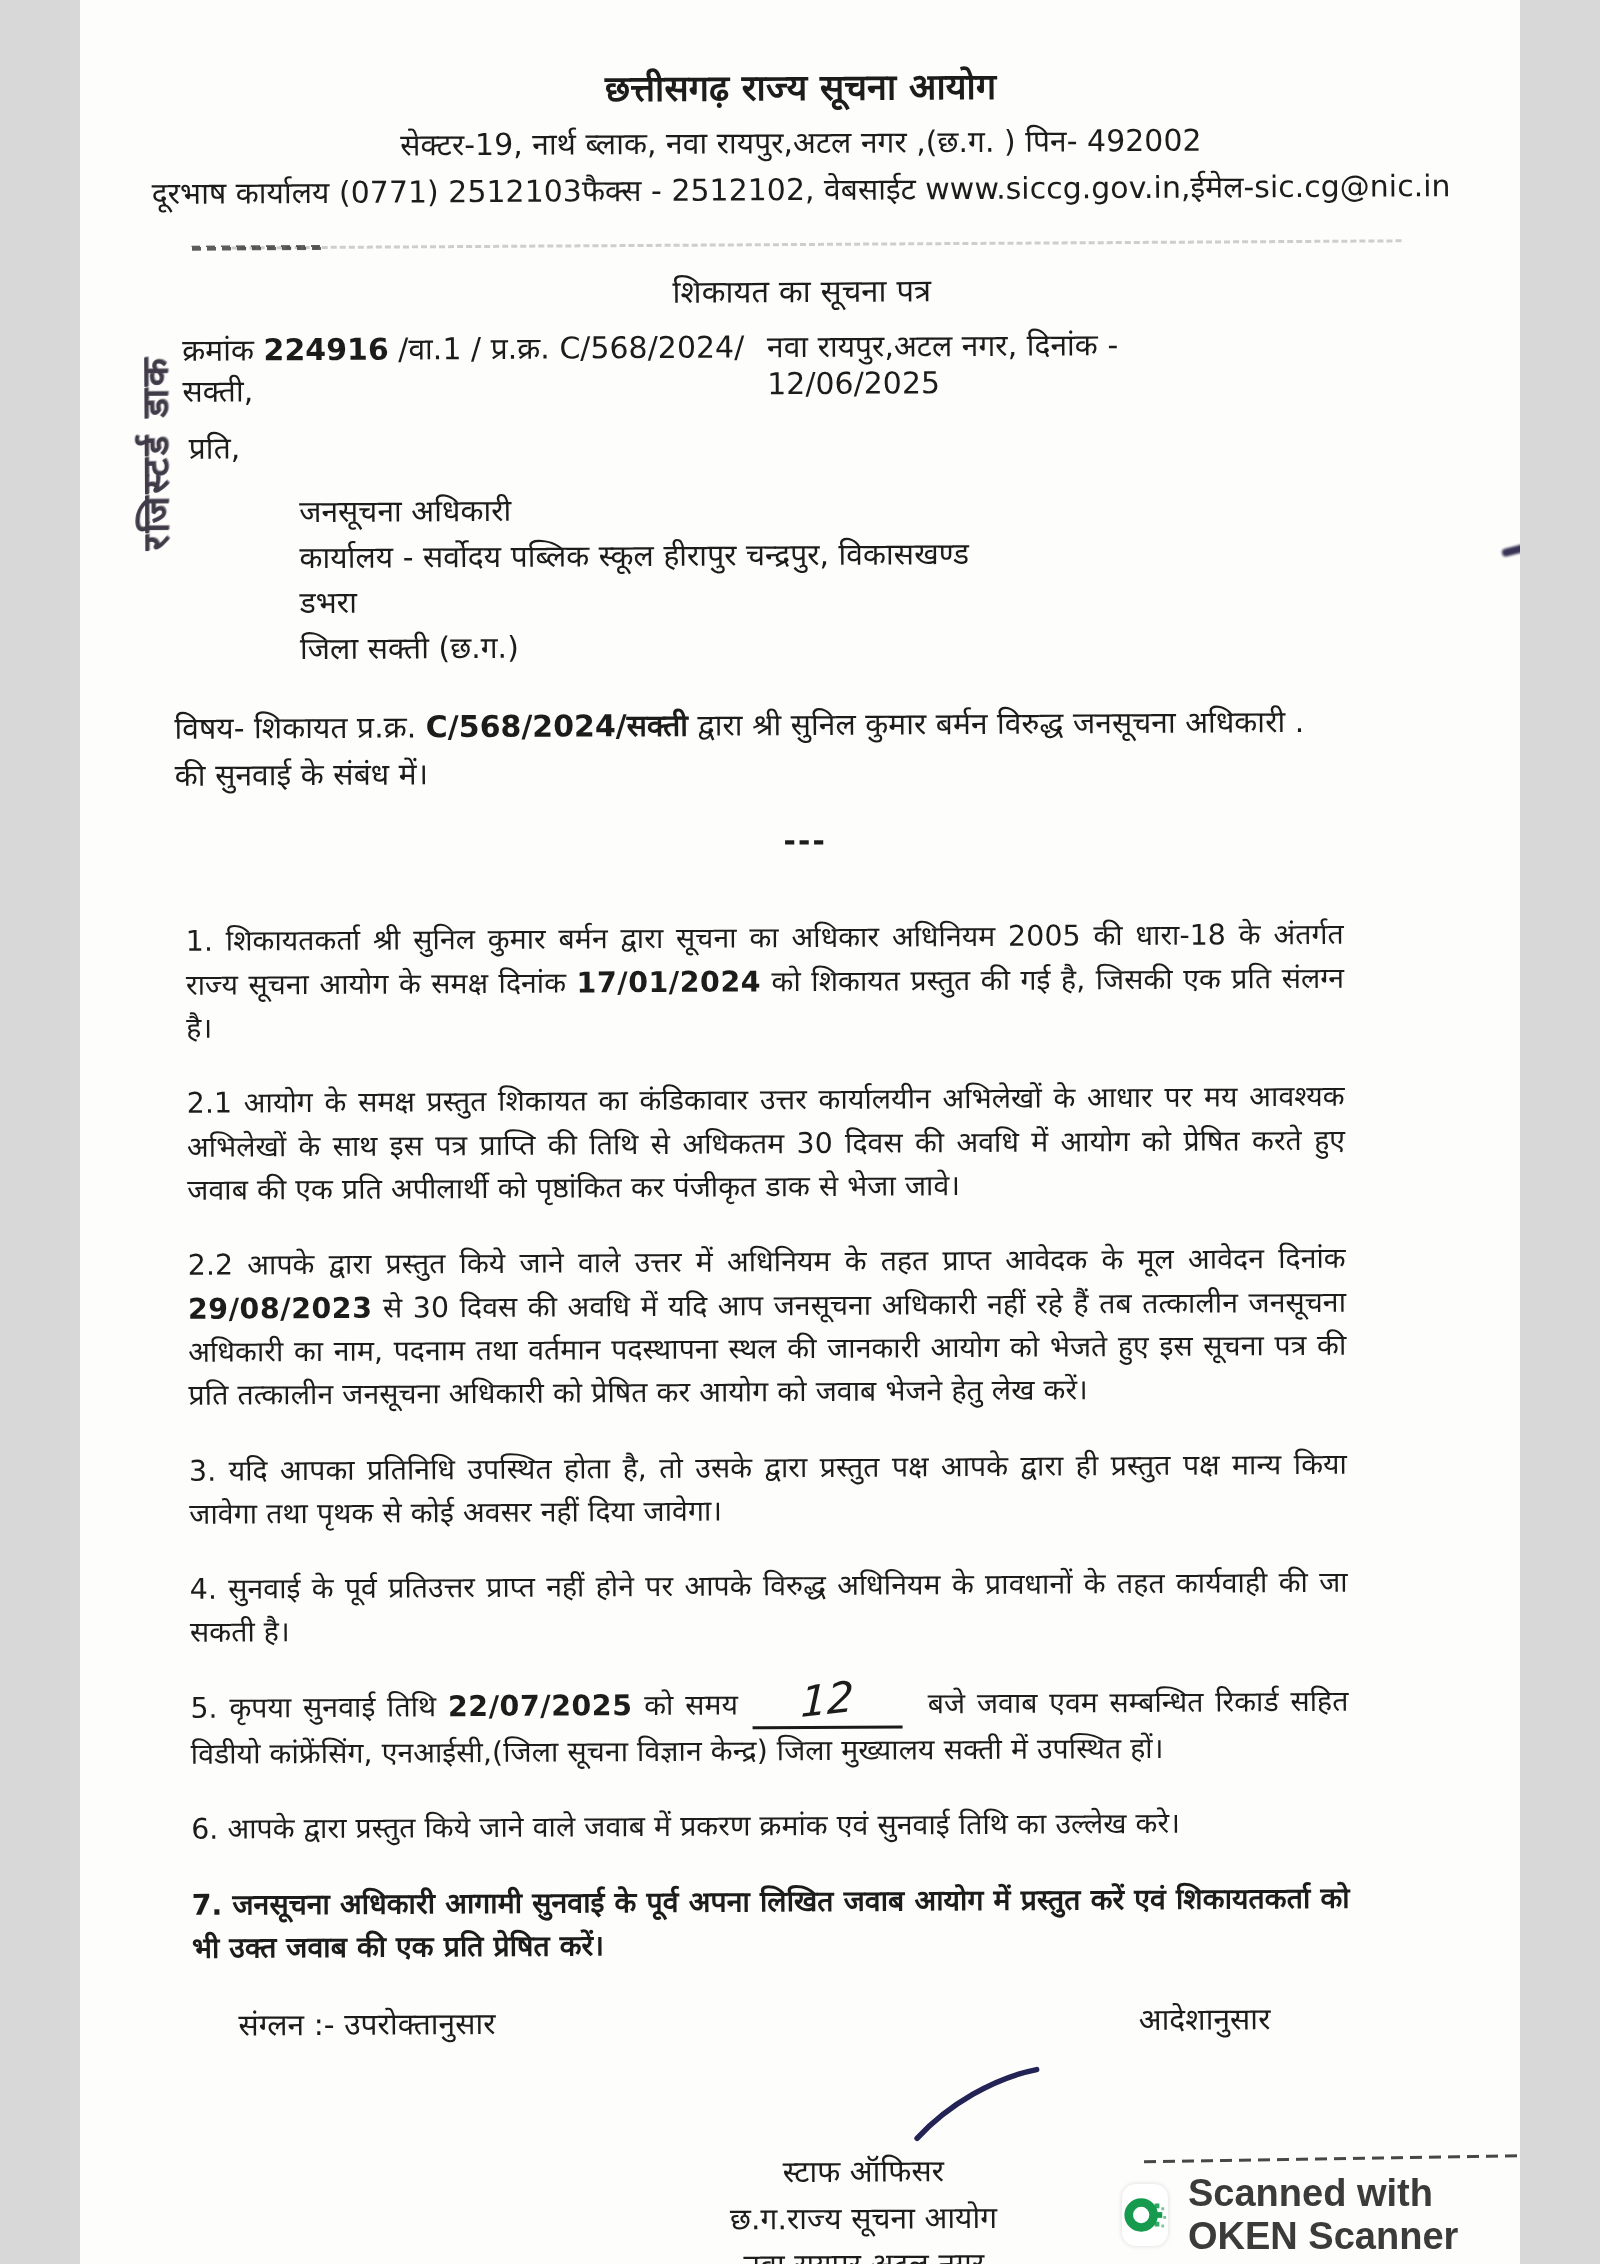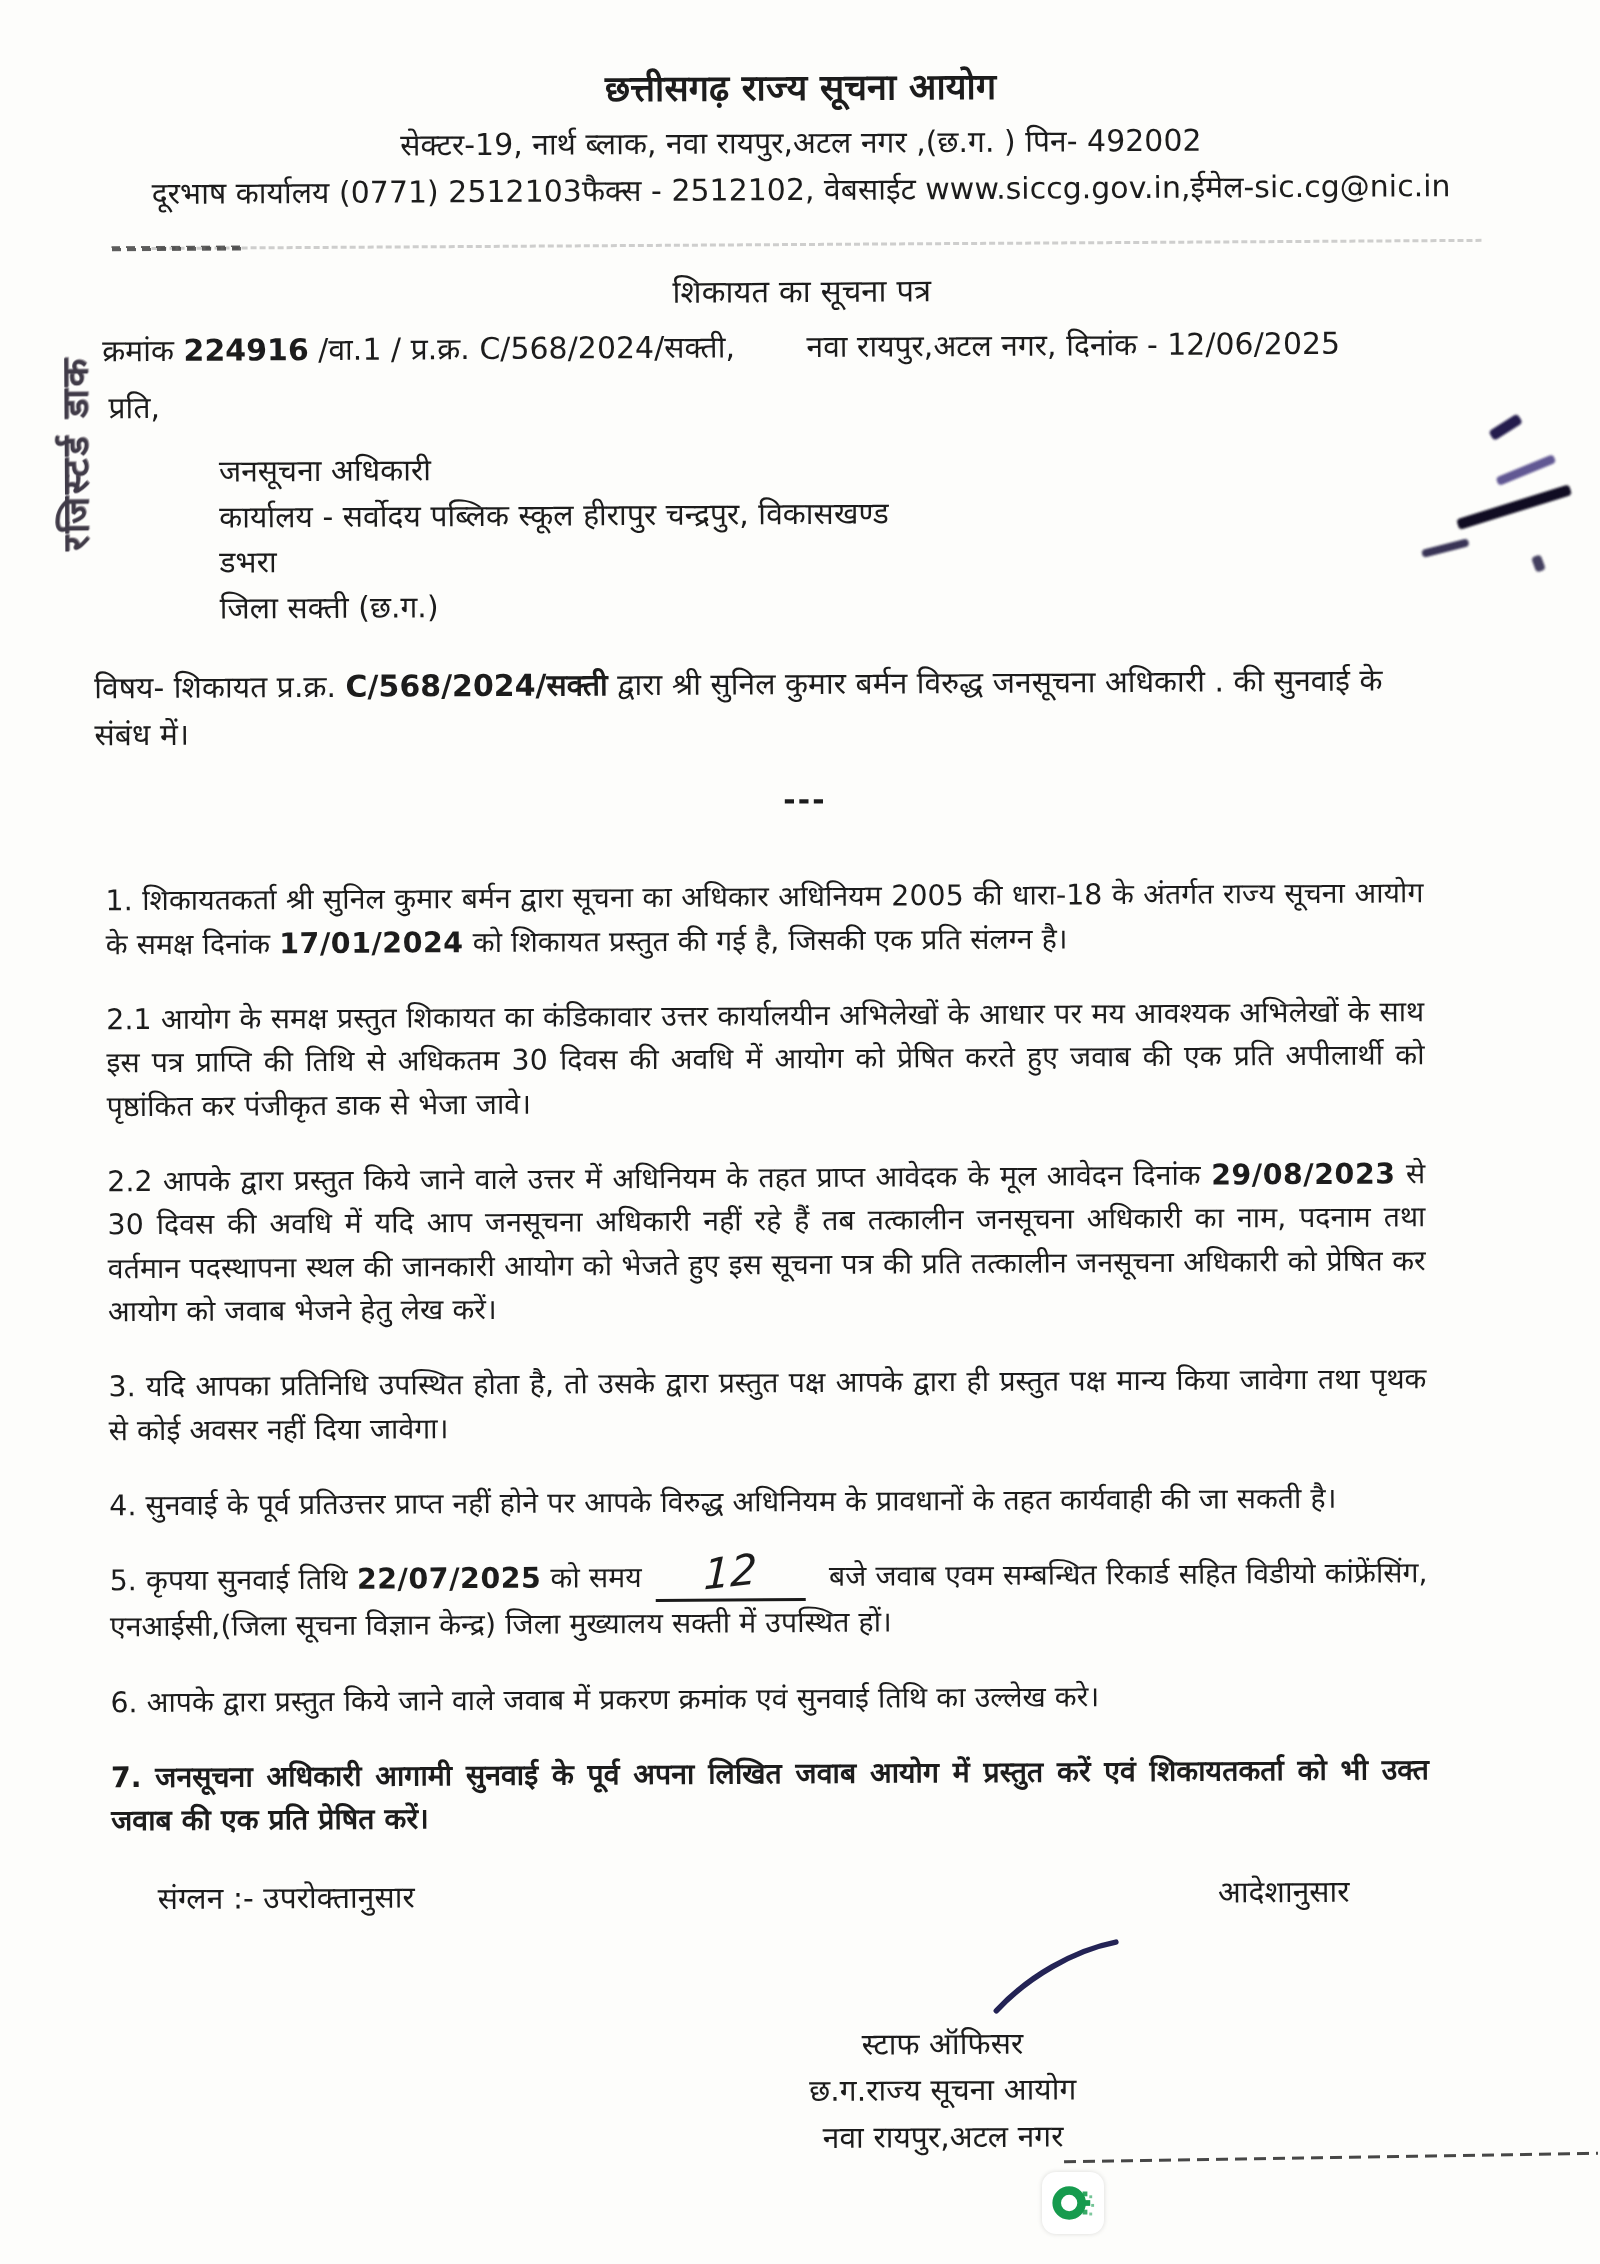--- a/index.html
+++ b/index.html
@@ -1,17 +1,17 @@
 <!DOCTYPE html>
 <html><head>
 <meta charset="utf-8">
 <style>
   html,body { margin:0; padding:0; background:#d8d8d8; }
   .page {
-    position:relative; width:1600px; height:2264px; margin:0 auto;
+    position:relative; width:1440px; height:2264px; margin:0 auto;
     background:#fdfdfb; overflow:hidden;
     font-family:"DejaVu Sans","Liberation Sans",sans-serif;
     color:#1c1c1c;
   }
   .tilt { transform:rotate(-0.35deg); transform-origin:50% 0; }
 
   
   .letterhead { text-align:center; padding-top:62px; }
   .org-name  { font-size:36px; font-weight:700; }
   .addr-line { font-size:30px; margin-top:10px; }
@@ -164,14 +164,15 @@
       <svg width="46" height="46" viewBox="0 0 48 48">
         <circle cx="20" cy="24" r="13" fill="none" stroke="#169b4e" stroke-width="9"></circle>
         <rect x="34" y="12" width="5" height="5" fill="#169b4e" opacity=".9"></rect>
         <rect x="36" y="21" width="6" height="6" fill="#169b4e"></rect>
         <rect x="34" y="31" width="5" height="5" fill="#169b4e" opacity=".85"></rect>
         <rect x="41" y="16" width="3" height="3" fill="#169b4e" opacity=".6"></rect>
         <rect x="43" y="25" width="3" height="3" fill="#169b4e" opacity=".6"></rect>
         <rect x="41" y="34" width="3" height="3" fill="#169b4e" opacity=".55"></rect>
       </svg>
     </div>
+    <div class="badge-text">Scanned with OKEN Scanner</div>
   </div>
 </div>
 
 </body></html>

